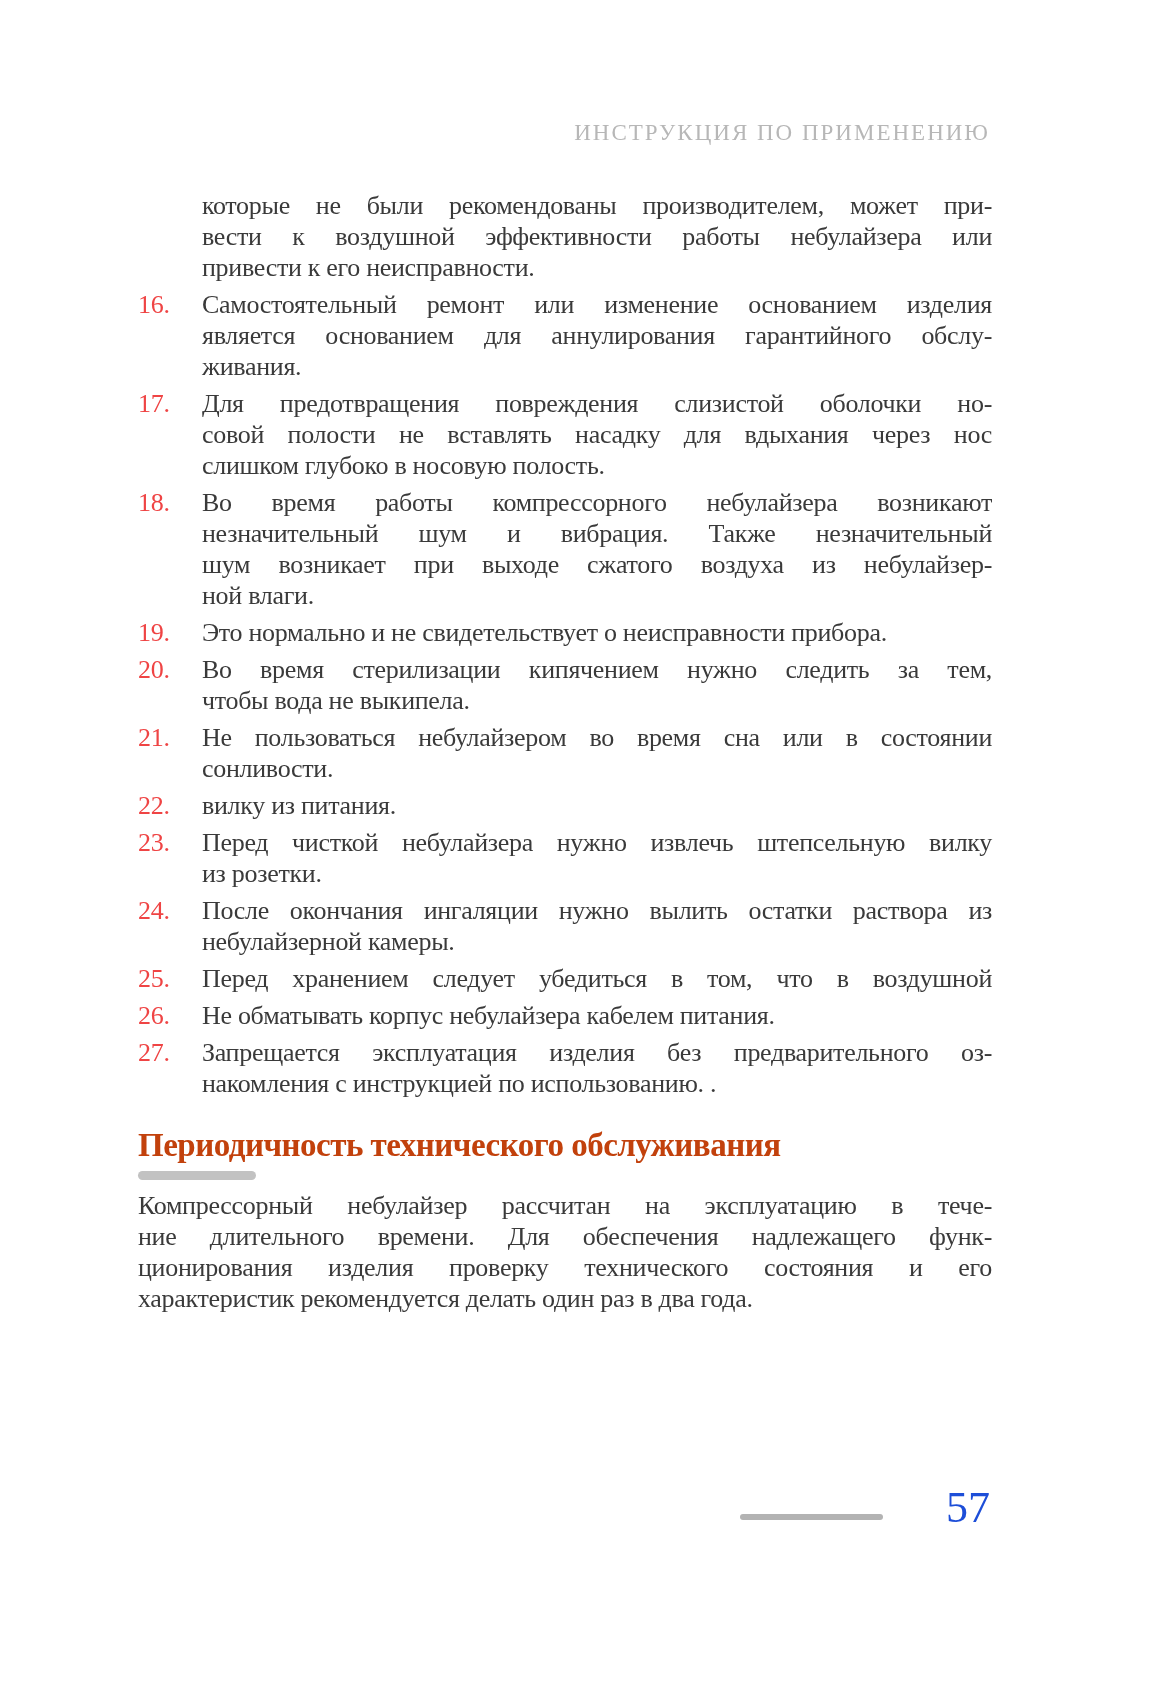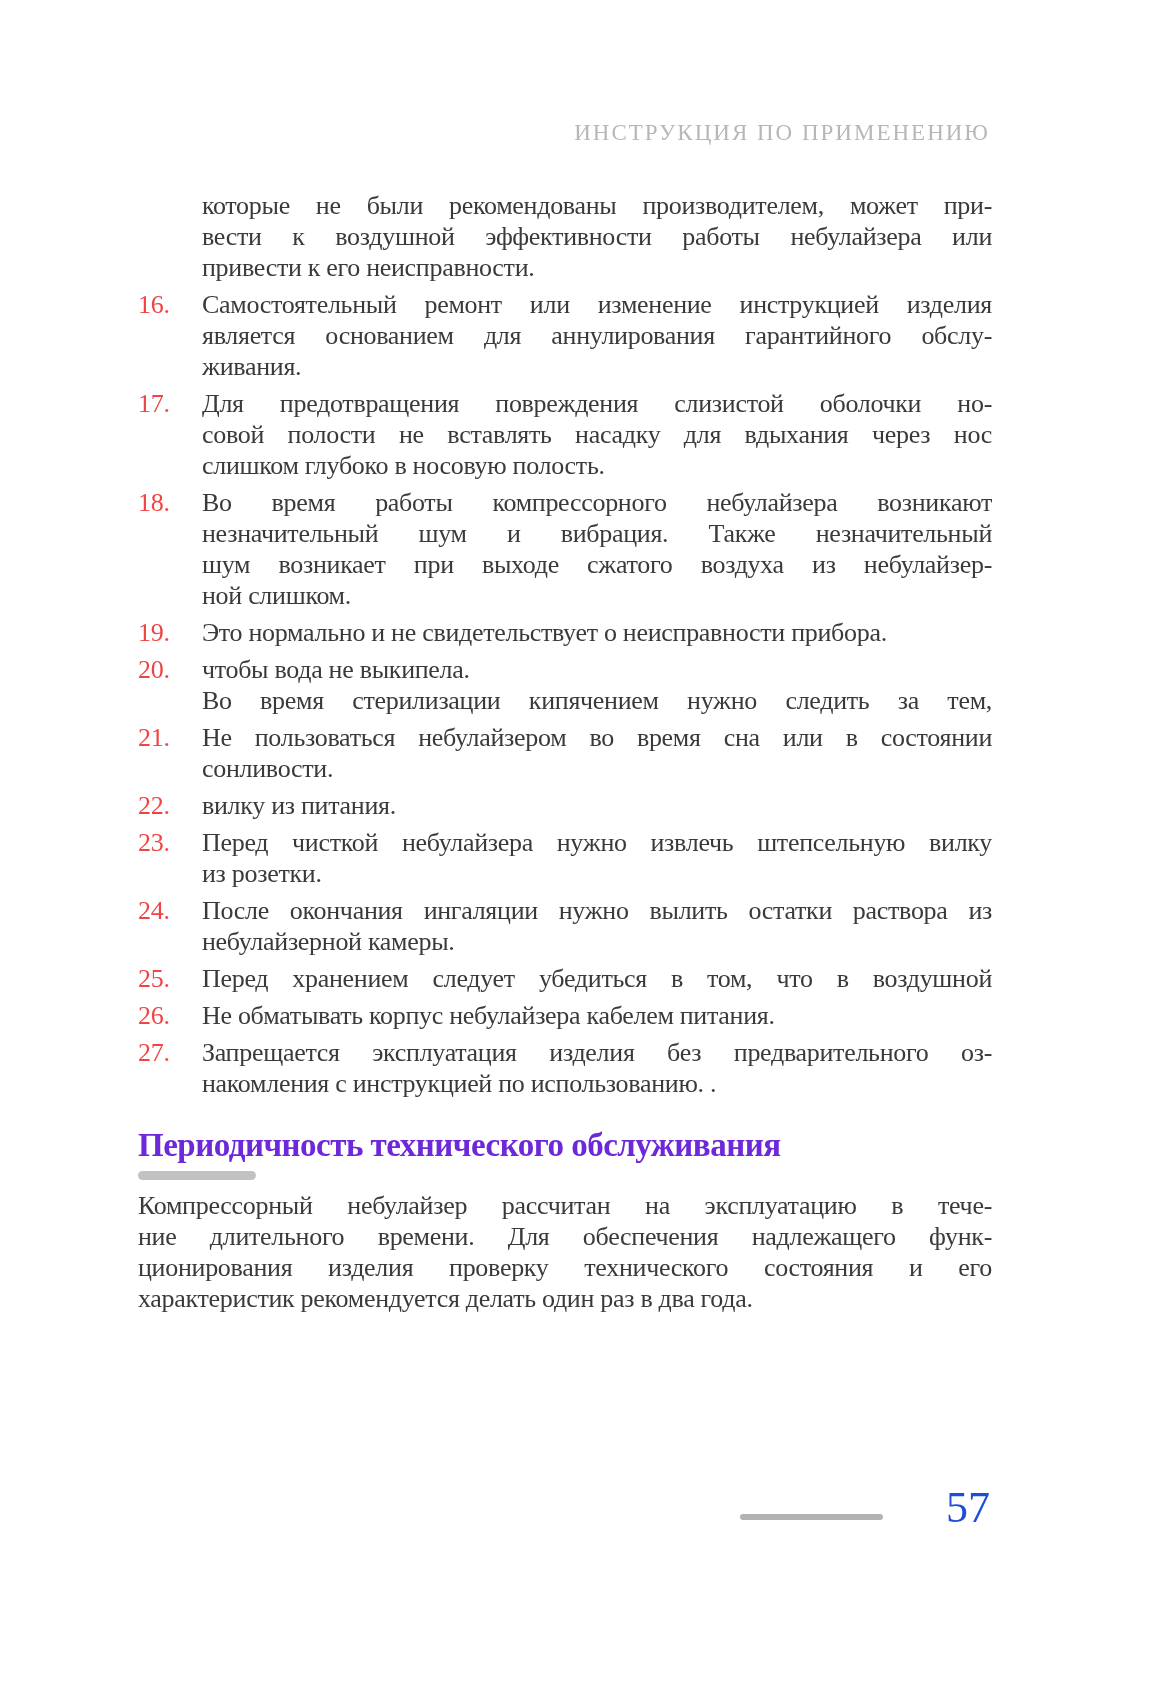--- a/index.html
+++ b/index.html
@@ -47,21 +47,21 @@
   .line {
     text-align: justify;
     text-align-last: justify;
   }
   .line.last { text-align-last: auto; }
   .section-heading {
     margin: 26px 0 0 0;
     font-size: 33px;
     line-height: 40px;
     font-weight: bold;
-    color: #6d28d9;
+    color: #c2410c;
     letter-spacing: -0.5px;
   }
   .accent-bar {
     margin-top: 6px;
     width: 118px;
     height: 9px;
     border-radius: 5px;
     background: #c2c2c2;
   }
   .closing {
@@ -97,53 +97,53 @@
     <div class="lead">
         <div class="line">которые не были рекомендованы производителем, может при-</div>
         <div class="line">вести к воздушной эффективности работы небулайзера или</div>
         <div class="line last">привести к его неисправности.</div>
       </div>
 
     <div>
         <div class="item">
           <div class="item-num">16.</div>
           <div class="item-body">
-            <div class="line">Самостоятельный ремонт или изменение инструкцией изделия</div>
+            <div class="line">Самостоятельный ремонт или изменение основанием изделия</div>
             <div class="line">является основанием для аннулирования гарантийного обслу-</div>
             <div class="line last">живания.</div>
           </div>
         </div>
         <div class="item">
           <div class="item-num">17.</div>
           <div class="item-body">
             <div class="line">Для предотвращения повреждения слизистой оболочки но-</div>
             <div class="line">совой полости не вставлять насадку для вдыхания через нос</div>
             <div class="line last">слишком глубоко в носовую полость.</div>
           </div>
         </div>
         <div class="item">
           <div class="item-num">18.</div>
           <div class="item-body">
             <div class="line">Во время работы компрессорного небулайзера возникают</div>
             <div class="line">незначительный шум и вибрация. Также незначительный</div>
             <div class="line">шум возникает при выходе сжатого воздуха из небулайзер-</div>
-            <div class="line last">ной слишком.</div>
+            <div class="line last">ной влаги.</div>
           </div>
         </div>
         <div class="item">
           <div class="item-num">19.</div>
           <div class="item-body">
             <div class="line last">Это нормально и не свидетельствует о неисправности прибора.</div>
           </div>
         </div>
         <div class="item">
           <div class="item-num">20.</div>
           <div class="item-body">
+            <div class="line">Во время стерилизации кипячением нужно следить за тем,</div>
             <div class="line last">чтобы вода не выкипела.</div>
-            <div class="line">Во время стерилизации кипячением нужно следить за тем,</div>
           </div>
         </div>
         <div class="item">
           <div class="item-num">21.</div>
           <div class="item-body">
             <div class="line">Не пользоваться небулайзером во время сна или в состоянии</div>
             <div class="line last">сонливости.</div>
           </div>
         </div>
         <div class="item">

